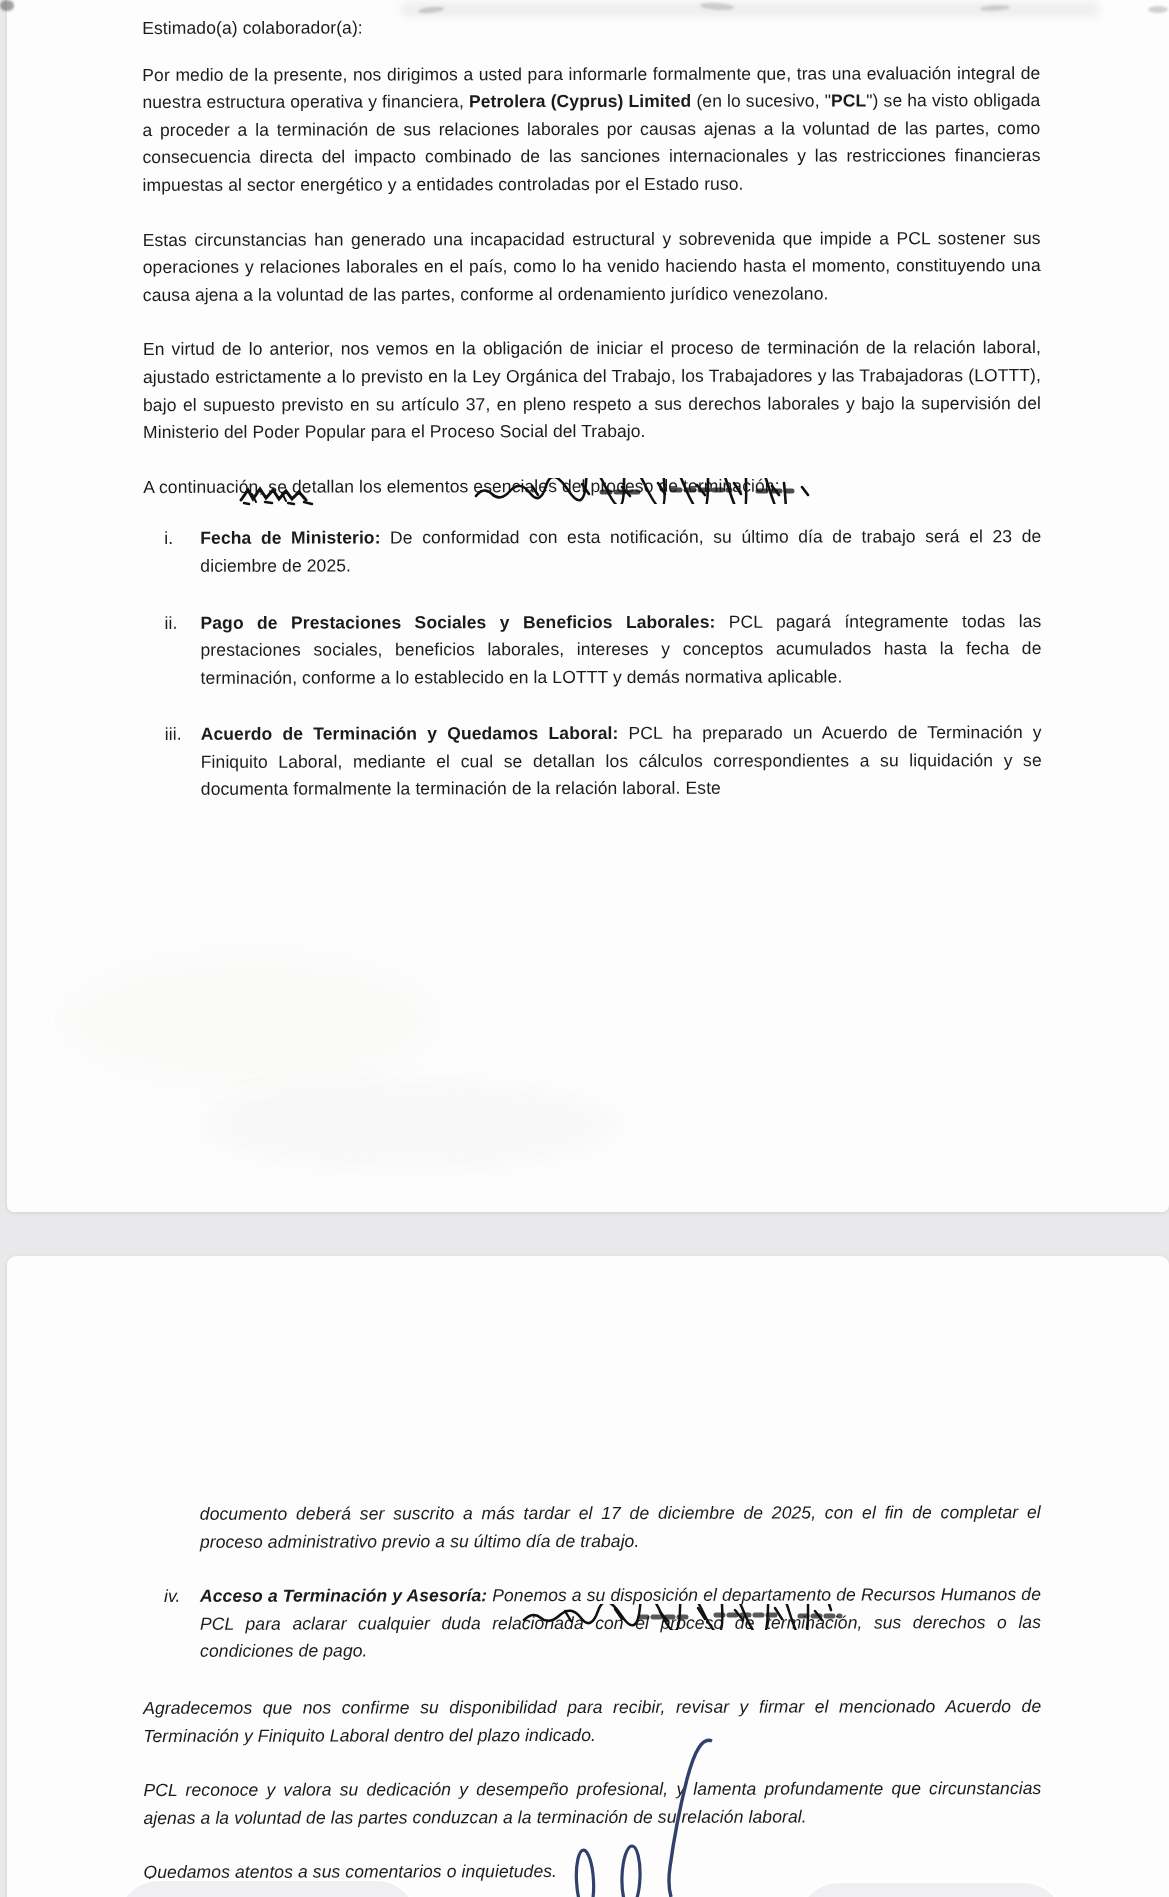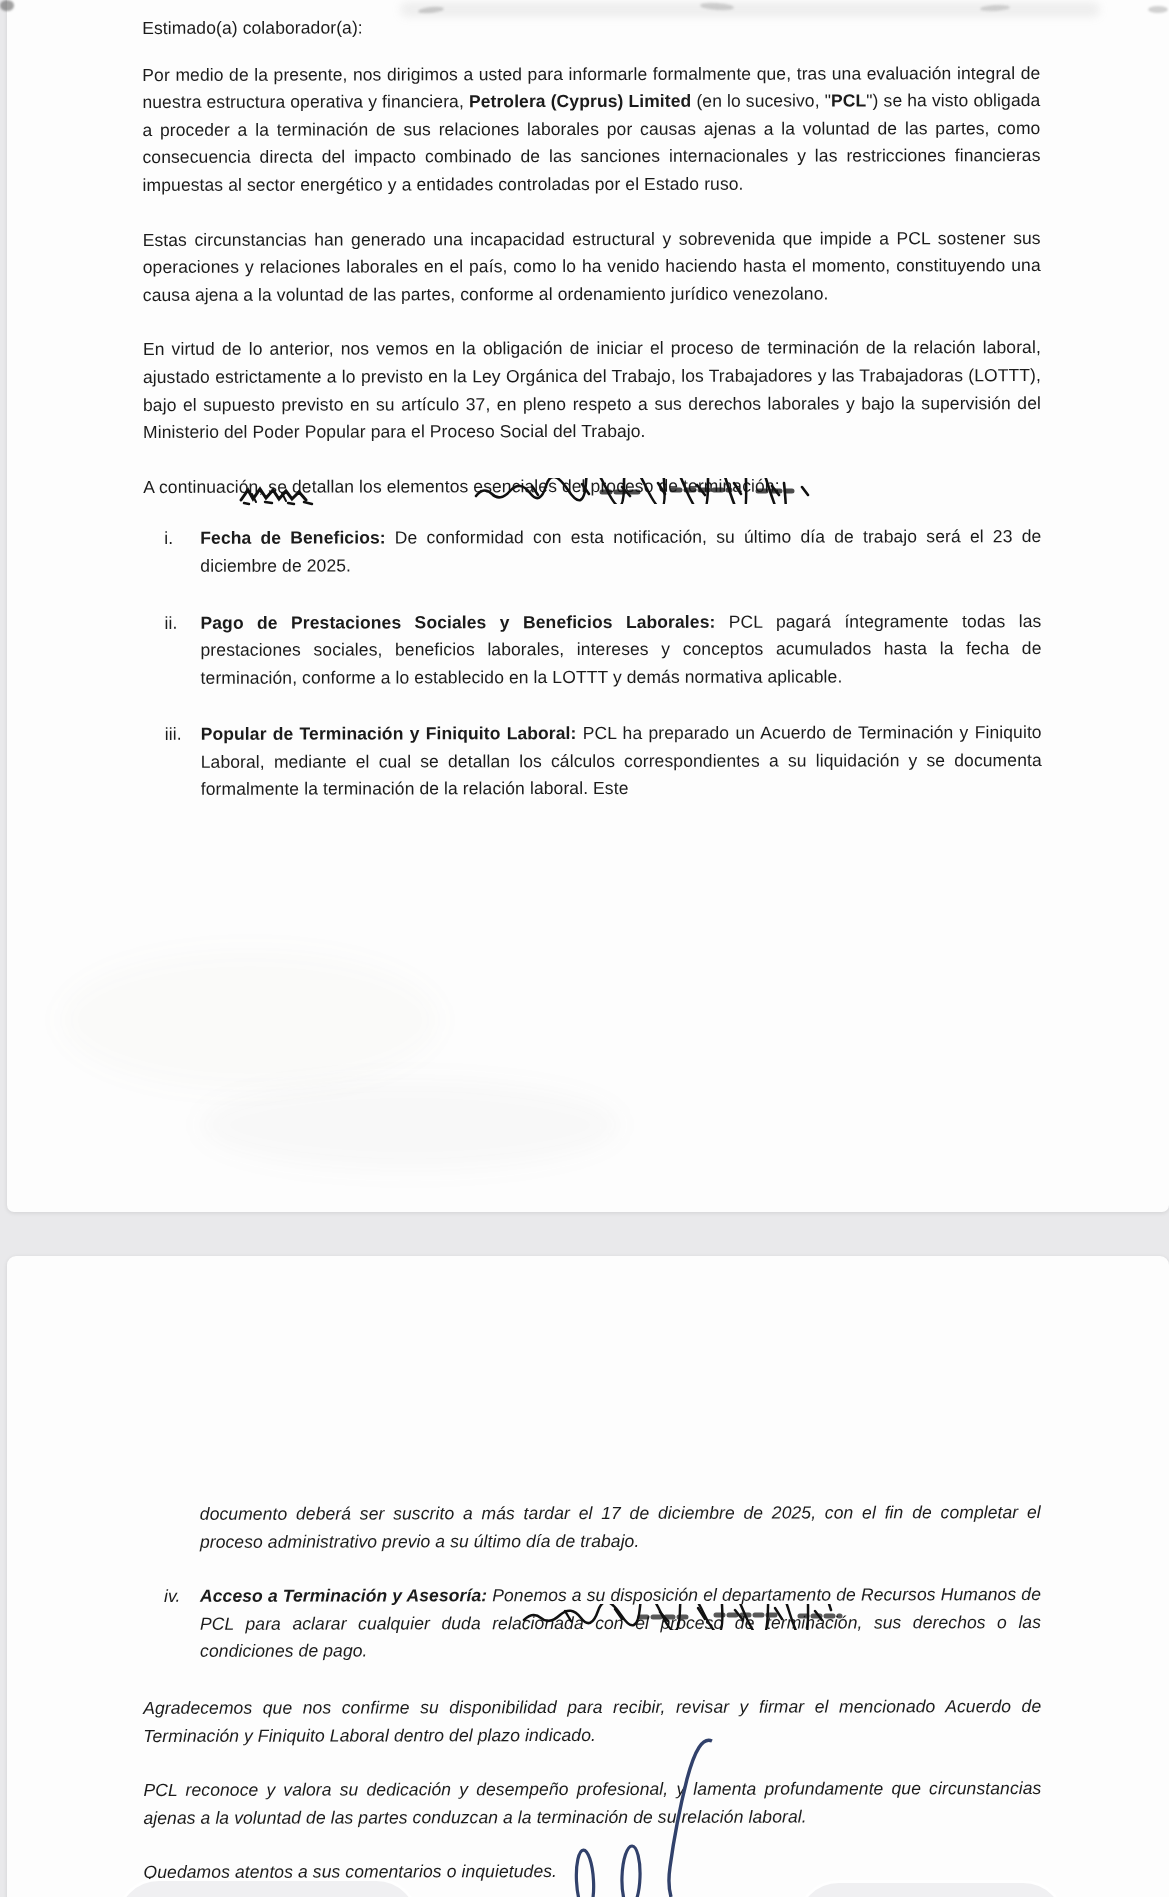--- a/index.html
+++ b/index.html
@@ -67,31 +67,31 @@
       <p class="para"><span>Por medio de la presente, nos dirigimos a usted para informarle formalmente que, tras una evaluación integral de nuestra estructura operativa y financiera, </span><b>Petrolera (Cyprus) Limited</b><span> (en lo sucesivo, "</span><b>PCL</b><span>") se ha visto obligada a proceder a la terminación de sus relaciones laborales por causas ajenas a la voluntad de las partes, como consecuencia directa del impacto combinado de las sanciones internacionales y las restricciones financieras impuestas al sector energético y a entidades controladas por el Estado ruso.</span></p>
 
       <p class="para">Estas circunstancias han generado una incapacidad estructural y sobrevenida que impide a PCL sostener sus operaciones y relaciones laborales en el país, como lo ha venido haciendo hasta el momento, constituyendo una causa ajena a la voluntad de las partes, conforme al ordenamiento jurídico venezolano.</p>
 
       <p class="para">En virtud de lo anterior, nos vemos en la obligación de iniciar el proceso de terminación de la relación laboral, ajustado estrictamente a lo previsto en la Ley Orgánica del Trabajo, los Trabajadores y las Trabajadoras (LOTTT), bajo el supuesto previsto en su artículo 37, en pleno respeto a sus derechos laborales y bajo la supervisión del Ministerio del Poder Popular para el Proceso Social del Trabajo.</p>
 
       <p class="para" style="margin-bottom:24px;">A continuación, se detallan los elementos esenciales del proceso de terminación:</p>
 
       <div class="li">
         <span class="mk">i.</span>
-        <span class="tx"><b>Fecha de Beneficios:</b><span> De conformidad con esta notificación, su último día de trabajo será el 23 de diciembre de 2025.</span></span>
+        <span class="tx"><b>Fecha de Ministerio:</b><span> De conformidad con esta notificación, su último día de trabajo será el 23 de diciembre de 2025.</span></span>
       </div>
 
       <div class="li">
         <span class="mk">ii.</span>
         <span class="tx"><b>Pago de Prestaciones Sociales y Beneficios Laborales:</b><span> PCL pagará íntegramente todas las prestaciones sociales, beneficios laborales, intereses y conceptos acumulados hasta la fecha de terminación, conforme a lo establecido en la LOTTT y demás normativa aplicable.</span></span>
       </div>
 
       <div class="li">
         <span class="mk">iii.</span>
-        <span class="tx"><b>Popular de Terminación y Finiquito Laboral:</b><span> PCL ha preparado un Acuerdo de Terminación y Finiquito Laboral, mediante el cual se detallan los cálculos correspondientes a su liquidación y se documenta formalmente la terminación de la relación laboral. Este</span></span>
+        <span class="tx"><b>Acuerdo de Terminación y Quedamos Laboral:</b><span> PCL ha preparado un Acuerdo de Terminación y Finiquito Laboral, mediante el cual se detallan los cálculos correspondientes a su liquidación y se documenta formalmente la terminación de la relación laboral. Este</span></span>
       </div>
     </div>
 
     <svg class="ink scribble" style="left:231px;top:490px;" width="80" height="24" viewBox="0 0 80 24">
       <path d="M3,16 L10,6 L15,15 L22,5 L28,14 L35,6 L41,15 L48,7 L54,15 L61,8 L68,16" stroke-width="3"></path>
       <path d="M6,19 l5,1 M27,18 l7,1 M50,19 l6,1 M66,18 l8,2" stroke-width="2.4"></path>
       <path d="M14,10 l4,8 M44,9 l4,8" stroke-width="2"></path>
     </svg>
     <svg class="ink scribble" style="left:465px;top:484px;" width="345" height="26" viewBox="0 0 345 26">
       <path d="M4,18 q8,-10 16,-2 t18,-3 t20,2 t16,-7 t22,4 t18,-8 t20,6 t18,-4 t22,3 t18,-7 t20,5 t24,-3 t20,4 t18,-6 t22,5 t16,-2" stroke-width="2.6"></path>

